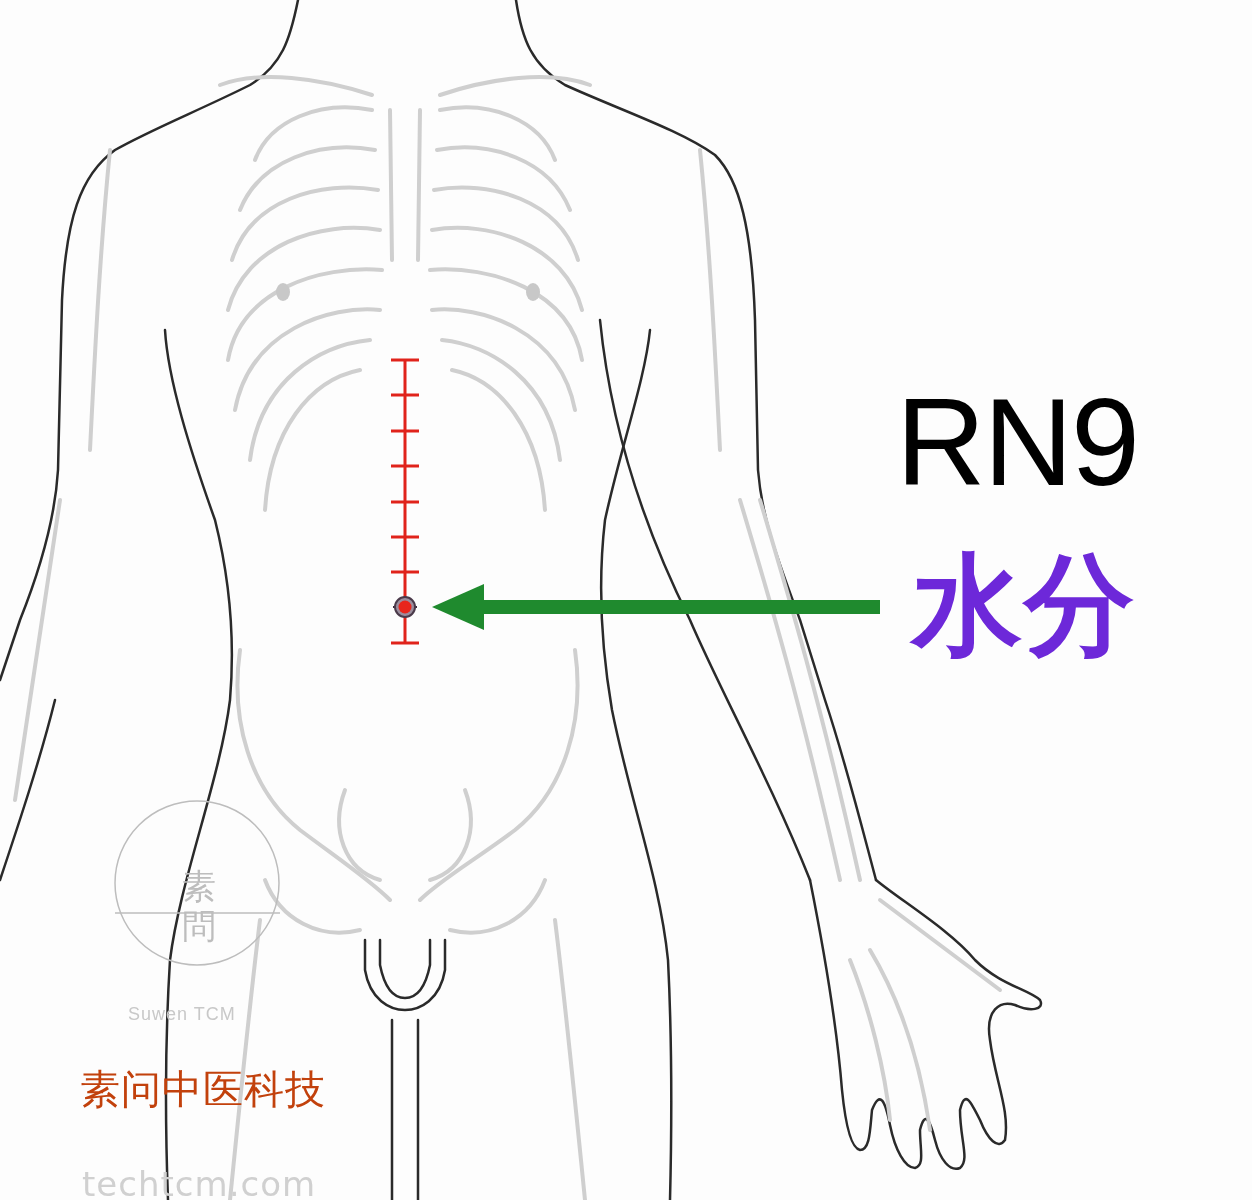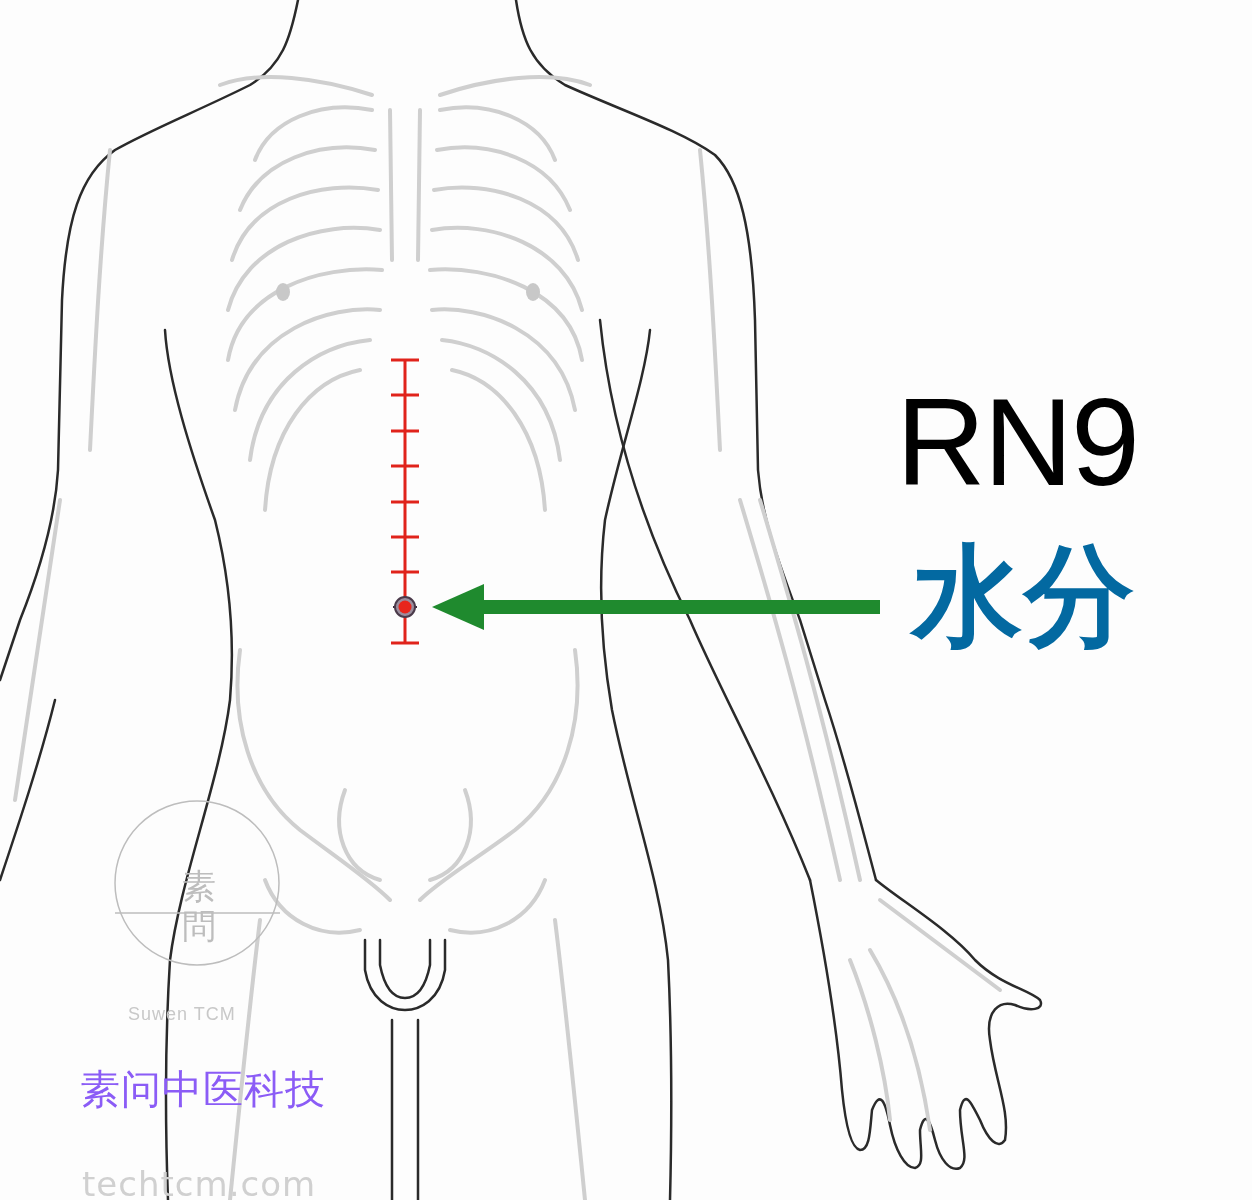--- a/index.html
+++ b/index.html
@@ -1,21 +1,21 @@
 <!DOCTYPE html>
 <html><head>
 <meta charset="utf-8">
 <style>
   html, body { margin:0; padding:0; background:#fdfdfd; }
   body { width:1252px; height:1200px; position:relative; overflow:hidden; font-family:"Liberation Sans", sans-serif; }
   #figure { position:absolute; left:0; top:0; width:1252px; height:1200px; }
   .label-code { position:absolute; left:884px; top:380px; font-family:"Liberation Sans", sans-serif; font-size:124px; line-height:124px; color:#000; letter-spacing:-2px;margin-left:12px; }
-  .label-name { position:absolute; left:912px; top:545px; font-family:Liberation Mono, monospace; font-size:110px; line-height:120px; color:#0369a1; font-weight:bold; letter-spacing:2px; }
+  .label-name { position:absolute; left:912px; top:545px; font-family:Liberation Sans, sans-serif; font-size:110px; line-height:120px; color:#6d28d9; font-weight:bold; letter-spacing:2px; }
   .wm-line1 { position:absolute; left:128px; top:1004px; font-size:18px; color:#c8c8c8; letter-spacing:1px; font-family:"Liberation Sans", sans-serif; }
-  .wm-line2 { position:absolute; left:80px; top:1062px; font-size:40px; color:#8b5cf6; font-family:"DejaVu Sans", sans-serif; font-weight:200; letter-spacing:1px; }
+  .wm-line2 { position:absolute; left:80px; top:1062px; font-size:40px; color:#c2410c; font-family:"DejaVu Sans", sans-serif; font-weight:200; letter-spacing:1px; }
   .wm-line3 { position:absolute; left:82px; top:1164px; font-size:34px; color:#d0d0d0; font-family:"DejaVu Sans", sans-serif; letter-spacing:1px; }
   .wm-seal { position:absolute; left:170px; top:866px; width:58px; font-size:34px; line-height:40px; color:#bdbdbd; text-align:center; font-family:"DejaVu Sans", sans-serif; }
 </style>
 </head>
 <body>
 
 <svg id="figure" viewBox="0 0 1252 1200" xmlns="http://www.w3.org/2000/svg">
 
   <g fill="none" stroke="#2a2a2a" stroke-width="2.5" stroke-linecap="round">
 

